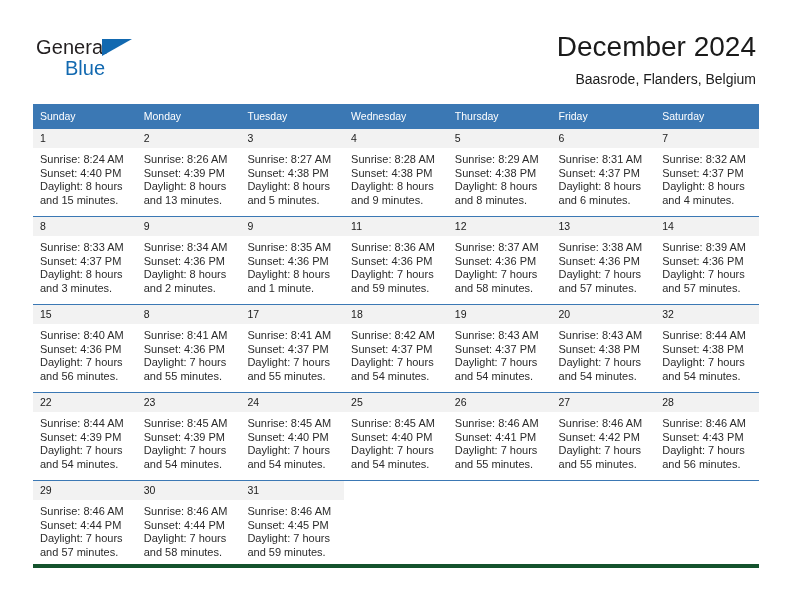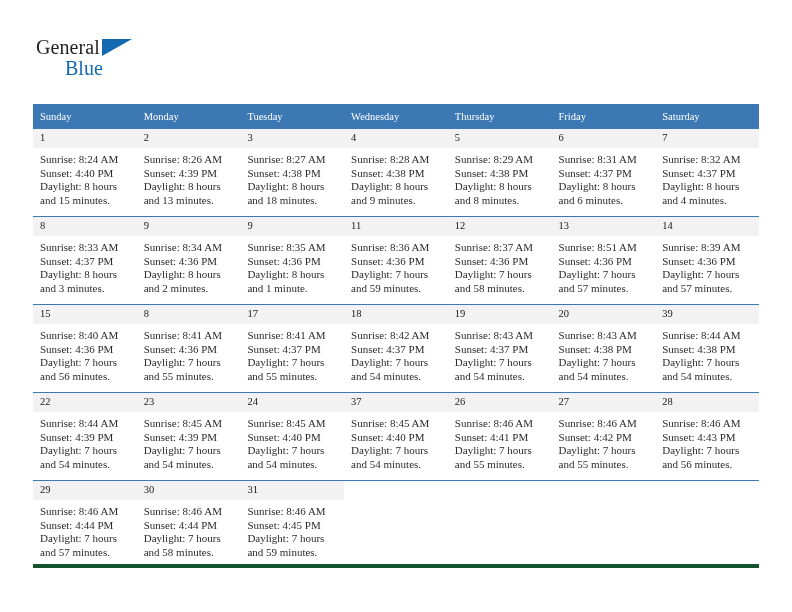--- a/index.html
+++ b/index.html
@@ -12,21 +12,20 @@
     height: 612px;
     font-family: "Liberation Sans", sans-serif;
     color: #1a1a1a;
     overflow: hidden;
   }
   .page {
     position: relative;
     width: 736px;
     height: 612px;
     box-sizing: border-box;
-    font-family: Liberation Serif, serif;
   }
 
   
   .header {
     position: absolute;
     left: 0;
     top: 0;
     width: 792px;
     height: 100px;
   }
@@ -144,20 +143,24 @@
 <div class="page">
 
   <div class="header">
 
     <div class="logo">
       <span class="logo-general">General</span>
       <span class="logo-tri"></span>
       <span class="logo-blue">Blue</span>
     </div>
 
+    <div class="title-block">
+      <div class="cal-title">December 2024</div>
+      <div class="cal-subtitle">Baasrode, Flanders, Belgium</div>
+    </div>
 
   </div>
 
   <table class="calendar">
     <thead>
       <tr>
         <th>Sunday</th>
         <th>Monday</th>
         <th>Tuesday</th>
         <th>Wednesday</th>
@@ -191,21 +194,21 @@
               </div>
             </div>
           </td>
         <td>
             <div class="cellwrap">
               <div class="daynum">3</div>
               <div class="lines">
                 <div>Sunrise: 8:27 AM</div>
                 <div>Sunset: 4:38 PM</div>
                 <div>Daylight: 8 hours</div>
-                <div>and 18 minutes.</div>
+                <div>and 5 minutes.</div>
               </div>
             </div>
           </td>
         <td>
             <div class="cellwrap">
               <div class="daynum">4</div>
               <div class="lines">
                 <div>Sunrise: 8:28 AM</div>
                 <div>Sunset: 4:38 PM</div>
                 <div>Daylight: 8 hours</div>
@@ -301,21 +304,21 @@
                 <div>Sunset: 4:36 PM</div>
                 <div>Daylight: 7 hours</div>
                 <div>and 58 minutes.</div>
               </div>
             </div>
           </td>
         <td>
             <div class="cellwrap">
               <div class="daynum">13</div>
               <div class="lines">
-                <div>Sunrise: 8:51 AM</div>
+                <div>Sunrise: 3:38 AM</div>
                 <div>Sunset: 4:36 PM</div>
                 <div>Daylight: 7 hours</div>
                 <div>and 57 minutes.</div>
               </div>
             </div>
           </td>
         <td>
             <div class="cellwrap">
               <div class="daynum">14</div>
               <div class="lines">
@@ -390,21 +393,21 @@
               <div class="lines">
                 <div>Sunrise: 8:43 AM</div>
                 <div>Sunset: 4:38 PM</div>
                 <div>Daylight: 7 hours</div>
                 <div>and 54 minutes.</div>
               </div>
             </div>
           </td>
         <td>
             <div class="cellwrap">
-              <div class="daynum">39</div>
+              <div class="daynum">32</div>
               <div class="lines">
                 <div>Sunrise: 8:44 AM</div>
                 <div>Sunset: 4:38 PM</div>
                 <div>Daylight: 7 hours</div>
                 <div>and 54 minutes.</div>
               </div>
             </div>
           </td>
       </tr>
 
@@ -437,21 +440,21 @@
               <div class="lines">
                 <div>Sunrise: 8:45 AM</div>
                 <div>Sunset: 4:40 PM</div>
                 <div>Daylight: 7 hours</div>
                 <div>and 54 minutes.</div>
               </div>
             </div>
           </td>
         <td>
             <div class="cellwrap">
-              <div class="daynum">37</div>
+              <div class="daynum">25</div>
               <div class="lines">
                 <div>Sunrise: 8:45 AM</div>
                 <div>Sunset: 4:40 PM</div>
                 <div>Daylight: 7 hours</div>
                 <div>and 54 minutes.</div>
               </div>
             </div>
           </td>
         <td>
             <div class="cellwrap">

